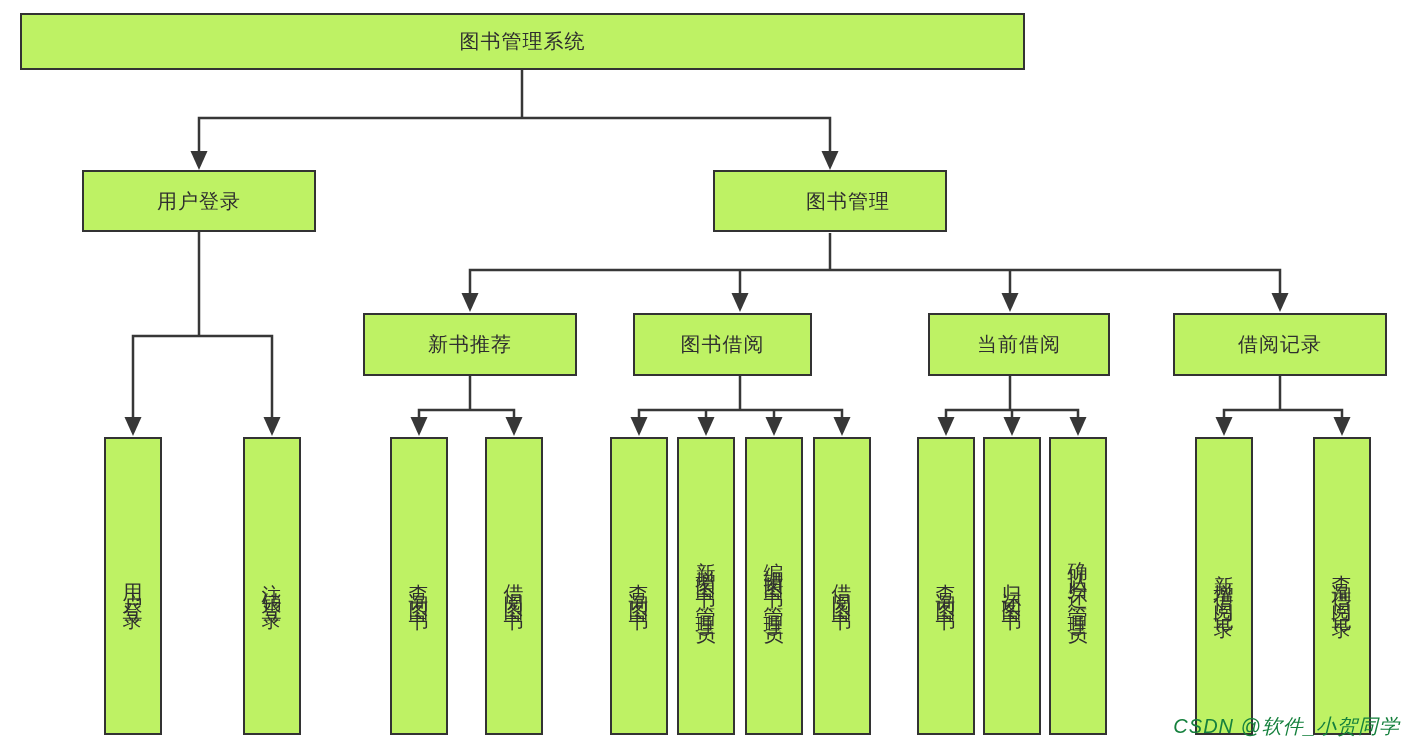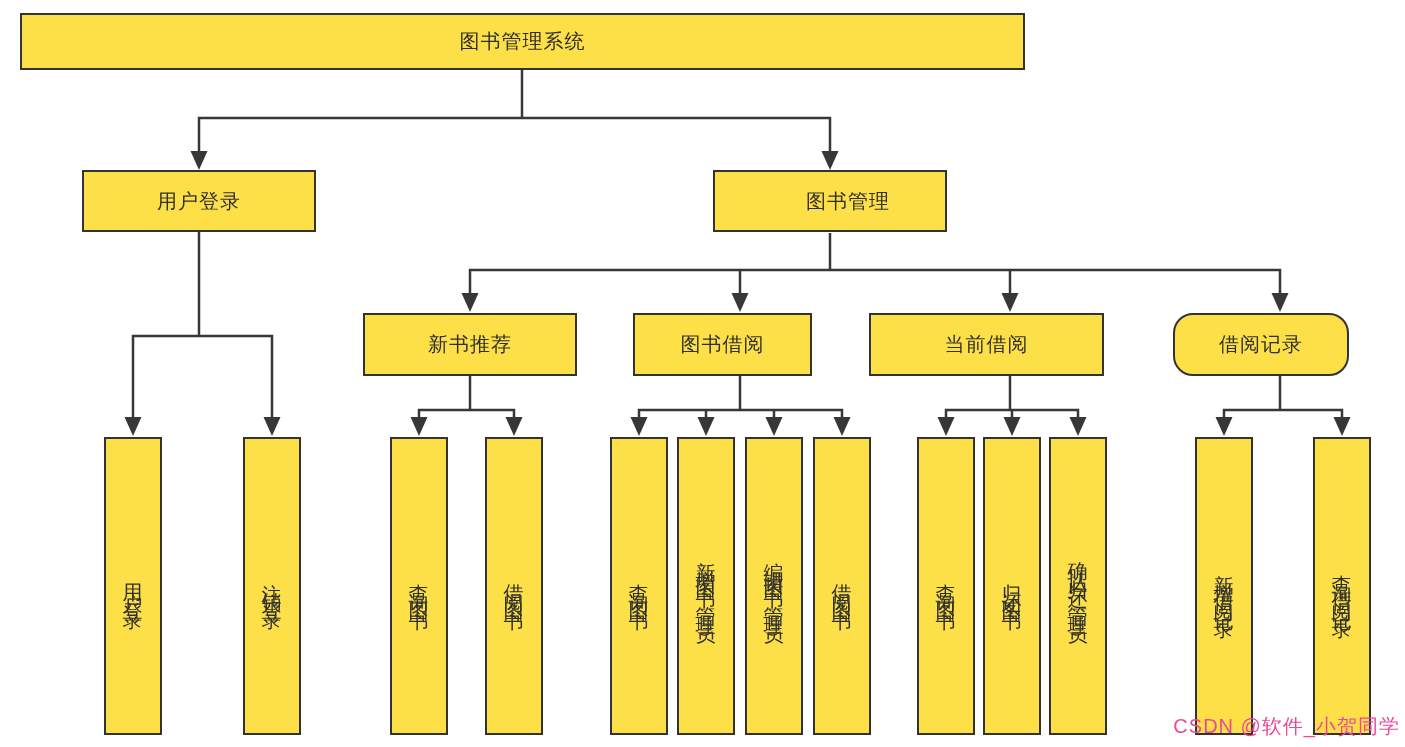--- a/index.html
+++ b/index.html
@@ -8,21 +8,21 @@
     width:1405px;height:747px;
     background:#ffffff;
     overflow:hidden;
     font-family:"Liberation Sans","DejaVu Sans",sans-serif;
   }
   #wires{position:absolute;left:0;top:0;width:1405px;height:747px;}
   #wires path.line{fill:none;stroke:#373737;stroke-width:2.5;}
   #wires path.arrow{fill:#373737;stroke:none;}
   .node{
     position:absolute;
-    background:#fde047;
+    background:#bef264;
     border:2px solid #333333;
     box-sizing:border-box;
     display:flex;align-items:center;justify-content:center;
     color:#2f2f2f;
     font-size:20px;
     letter-spacing:1px;
     white-space:nowrap;
   }
   .node.v{
     writing-mode:vertical-rl;
@@ -32,24 +32,25 @@
     white-space:normal;
   }
   
   .root{left:20px;top:13px;width:1005px;height:57px;}
   .lvl2{top:170px;height:62px;}
   .lvl3{top:313px;height:63px;}
   .leaf{top:437px;width:58px;height:298px;}
   #watermark{
     position:absolute;
     right:5px;top:713px;
-    color:#ec4899;
+    color:#15803d;
     font-size:20px;
     letter-spacing:1px;
     font-family:"Liberation Sans","DejaVu Sans",sans-serif;
+    font-style:italic;
   }
 </style>
 </head>
 <body>
 
 <div id="canvas">
 
   <svg id="wires" viewBox="0 0 1405 747">
 
     <path class="line" d="M522 70 V118"></path>
@@ -99,22 +100,22 @@
     <path class="arrow" d="M1333.5 417 L1350.5 417 L1342 436 Z"></path>
   </svg>
 
   <div class="node root">图书管理系统</div>
 
   <div class="node lvl2" style="left:82px;width:234px;">用户登录</div>
   <div class="node lvl2" style="left:713px;width:234px;padding-left:36px;">图书管理</div>
 
   <div class="node lvl3" style="left:363px;width:214px;">新书推荐</div>
   <div class="node lvl3" style="left:633px;width:179px;">图书借阅</div>
-  <div class="node lvl3" style="left:869px;width:235px;text-align:right;">当前借阅</div>
-  <div class="node lvl3" style="left:1173px;width:176px;border-radius:20px;">借阅记录</div>
+  <div class="node lvl3" style="left:928px;width:182px;text-align:right;">当前借阅</div>
+  <div class="node lvl3" style="left:1173px;width:214px;">借阅记录</div>
 
   <div class="node v leaf" style="left:104px;">用户登录</div>
   <div class="node v leaf" style="left:243px;">注销登录</div>
 
   <div class="node v leaf" style="left:390px;">查询图书</div>
   <div class="node v leaf" style="left:485px;">借阅图书</div>
 
   <div class="node v leaf" style="left:610px;">查询图书</div>
   <div class="node v leaf" style="left:677px;">新增图书（管理员）</div>
   <div class="node v leaf" style="left:745px;">编辑图书（管理员）</div>

